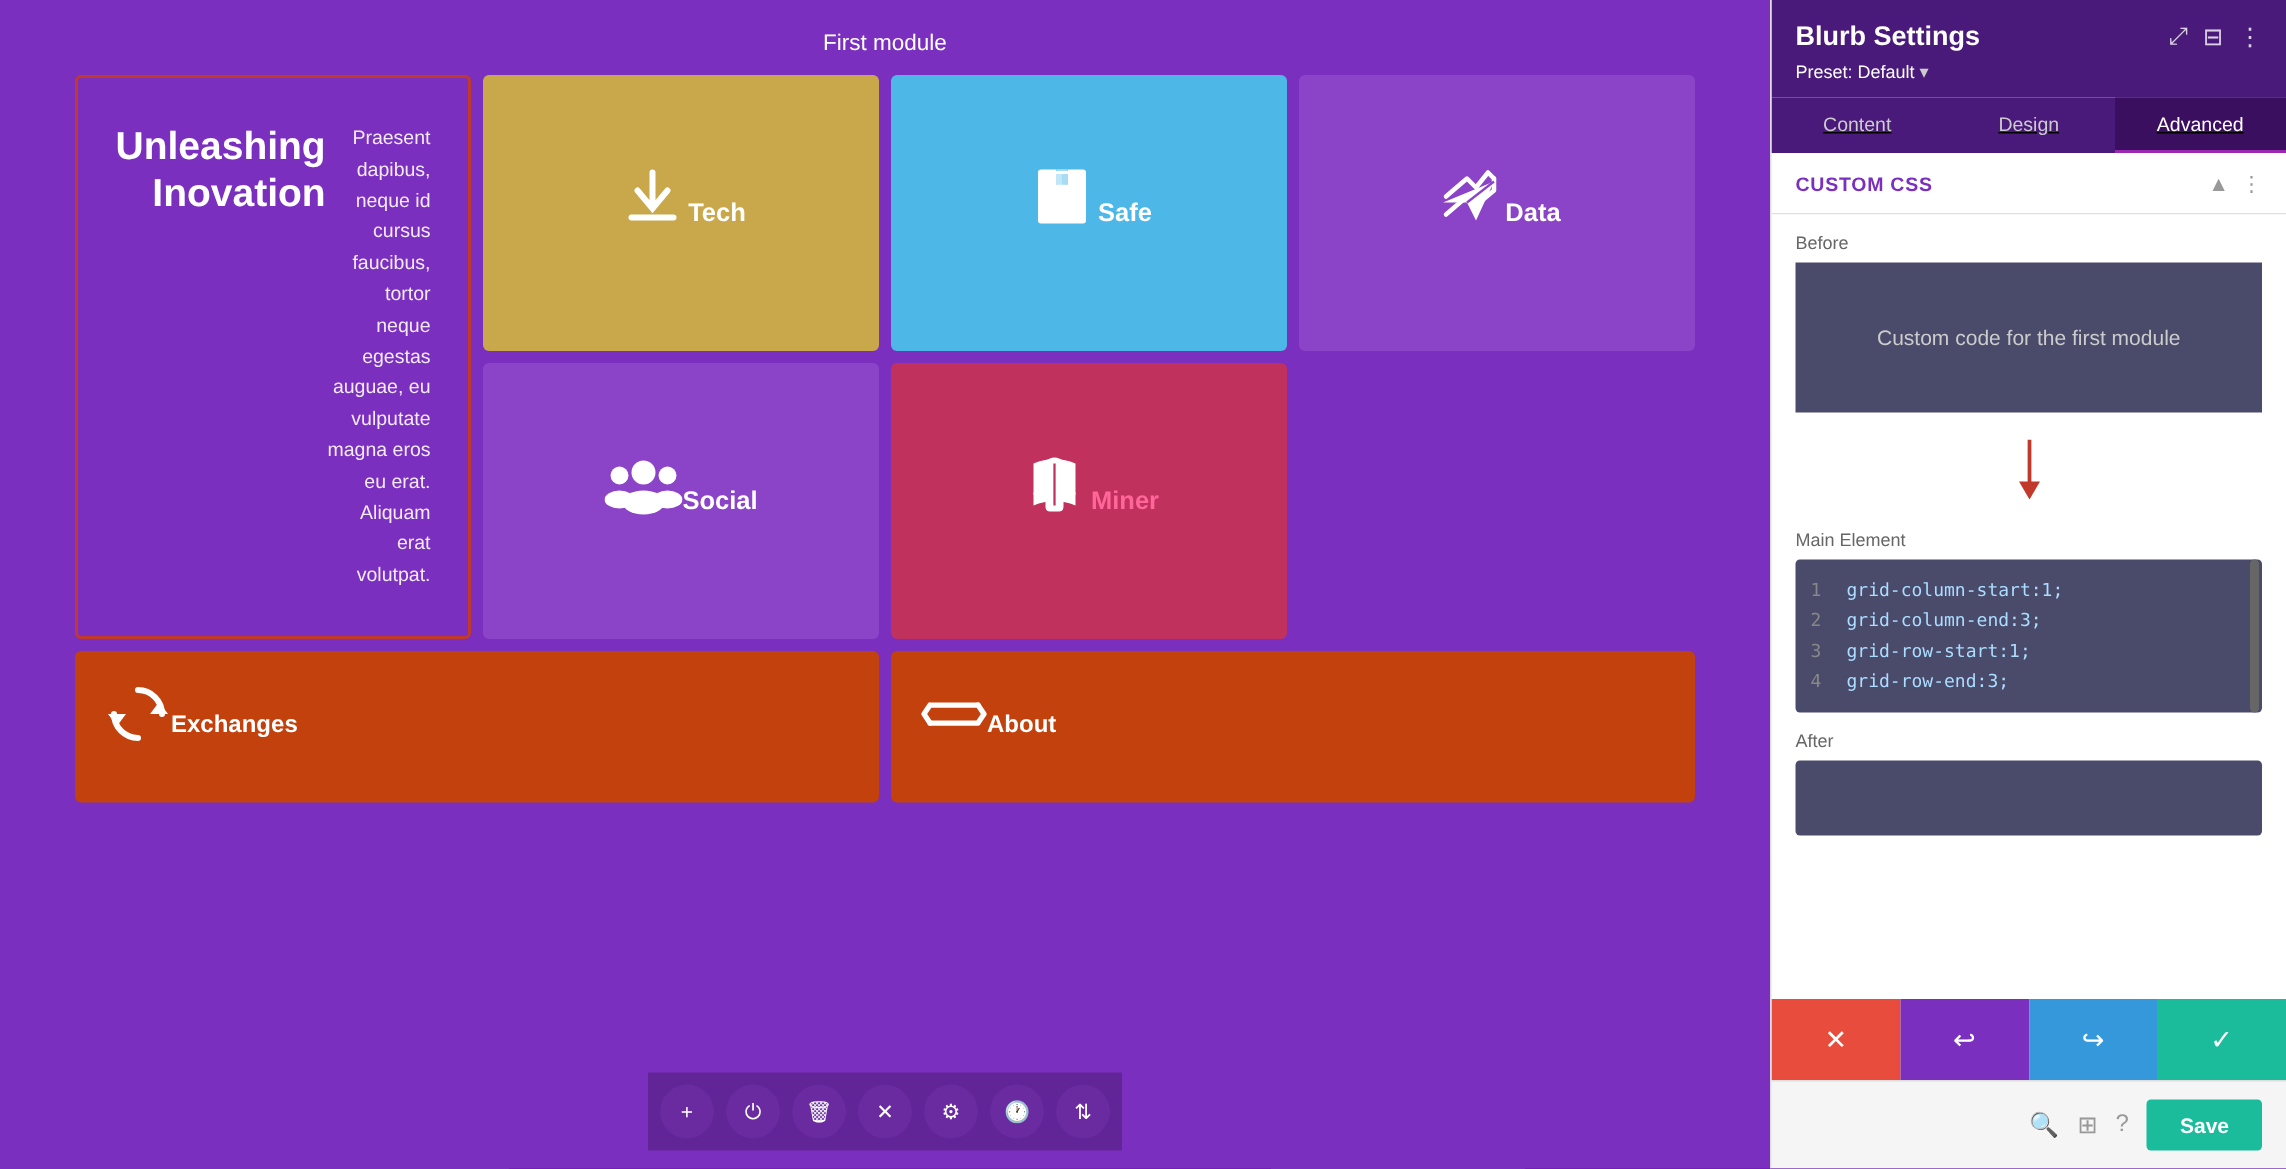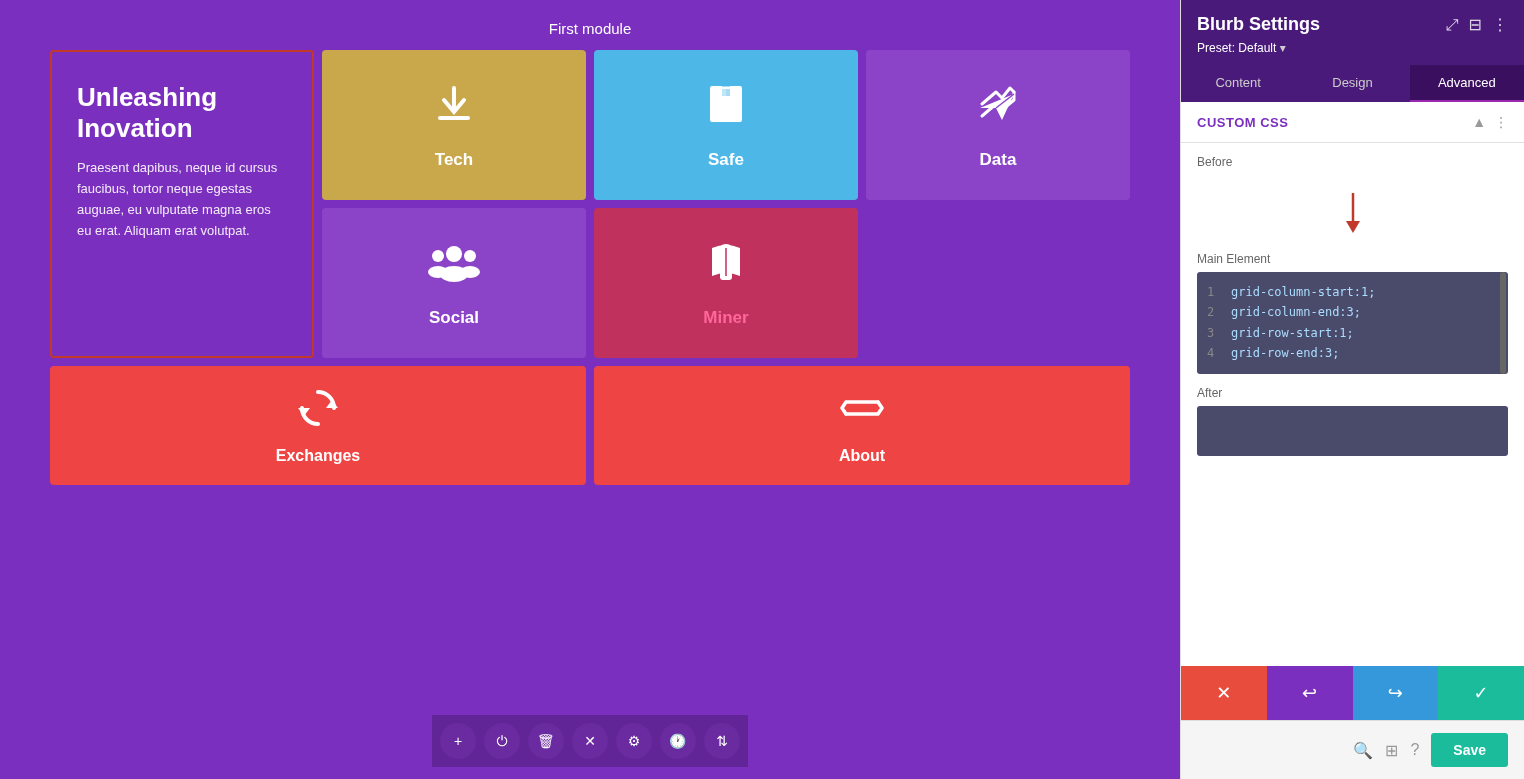--- a/index.html
+++ b/index.html
@@ -44,27 +44,28 @@
       grid-template-columns: 1fr 1fr 1fr 1fr;
       grid-template-rows: auto auto;
       gap: 8px;
       width: 100%;
       max-width: 1080px;
     }
 
     .blurb-card {
       border-radius: 4px;
       display: flex;
-      flex-direction: column;
+      flex-direction: row;
       align-items: center;
       justify-content: center;
       padding: 30px 20px;
       color: white;
       cursor: pointer;
       position: relative;
+      text-align: right;
     }
 
     .blurb-card.first-module {
       background: #7b2fbe;
       border: 2px solid #c0392b;
       grid-column: 1;
       grid-row: 1 / 3;
       align-items: flex-start;
       justify-content: flex-start;
       padding: 30px 25px;
@@ -124,25 +125,25 @@
     
     .bottom-row {
       display: flex;
       gap: 8px;
       width: 100%;
       max-width: 1080px;
       margin-top: 8px;
     }
 
     .bottom-card {
-      background: #ef4444;
+      background: #c2410c;
       border-radius: 4px;
       flex: 1;
       display: flex;
-      flex-direction: column;
+      flex-direction: row;
       align-items: center;
       padding: 20px;
       color: white;
       cursor: pointer;
     }
 
     .bottom-card .card-icon {
       font-size: 36px;
       margin-bottom: 8px;
     }
@@ -229,20 +230,21 @@
     }
 
     .preset-line span {
       color: white;
       font-weight: 500;
     }
 
     .panel-tabs {
       display: flex;
       background: #4a1a7a;
+      text-decoration: underline;
     }
 
     .panel-tab {
       flex: 1;
       padding: 10px 6px;
       text-align: center;
       color: #ccc;
       font-size: 13px;
       cursor: pointer;
       border-bottom: 2px solid transparent;
@@ -576,20 +578,21 @@
       <div class="section-header">
         <span class="section-title">Custom CSS</span>
         <div class="section-icons">
           <span class="section-icon">▲</span>
           <span class="section-icon">⋮</span>
         </div>
       </div>
 
       <div class="css-field-container">
         <div class="css-field-label">Before</div>
+        <div class="before-textarea">Custom code for the first module</div>
       </div>
 
       <div class="arrow-down">
         <svg width="20" height="40" viewBox="0 0 20 40">
           <line x1="10" y1="0" x2="10" y2="32" stroke="#c0392b" stroke-width="2.5"></line>
           <polygon points="10,40 3,28 17,28" fill="#c0392b"></polygon>
         </svg>
       </div>
 
       <div class="main-element-label">Main Element</div>

